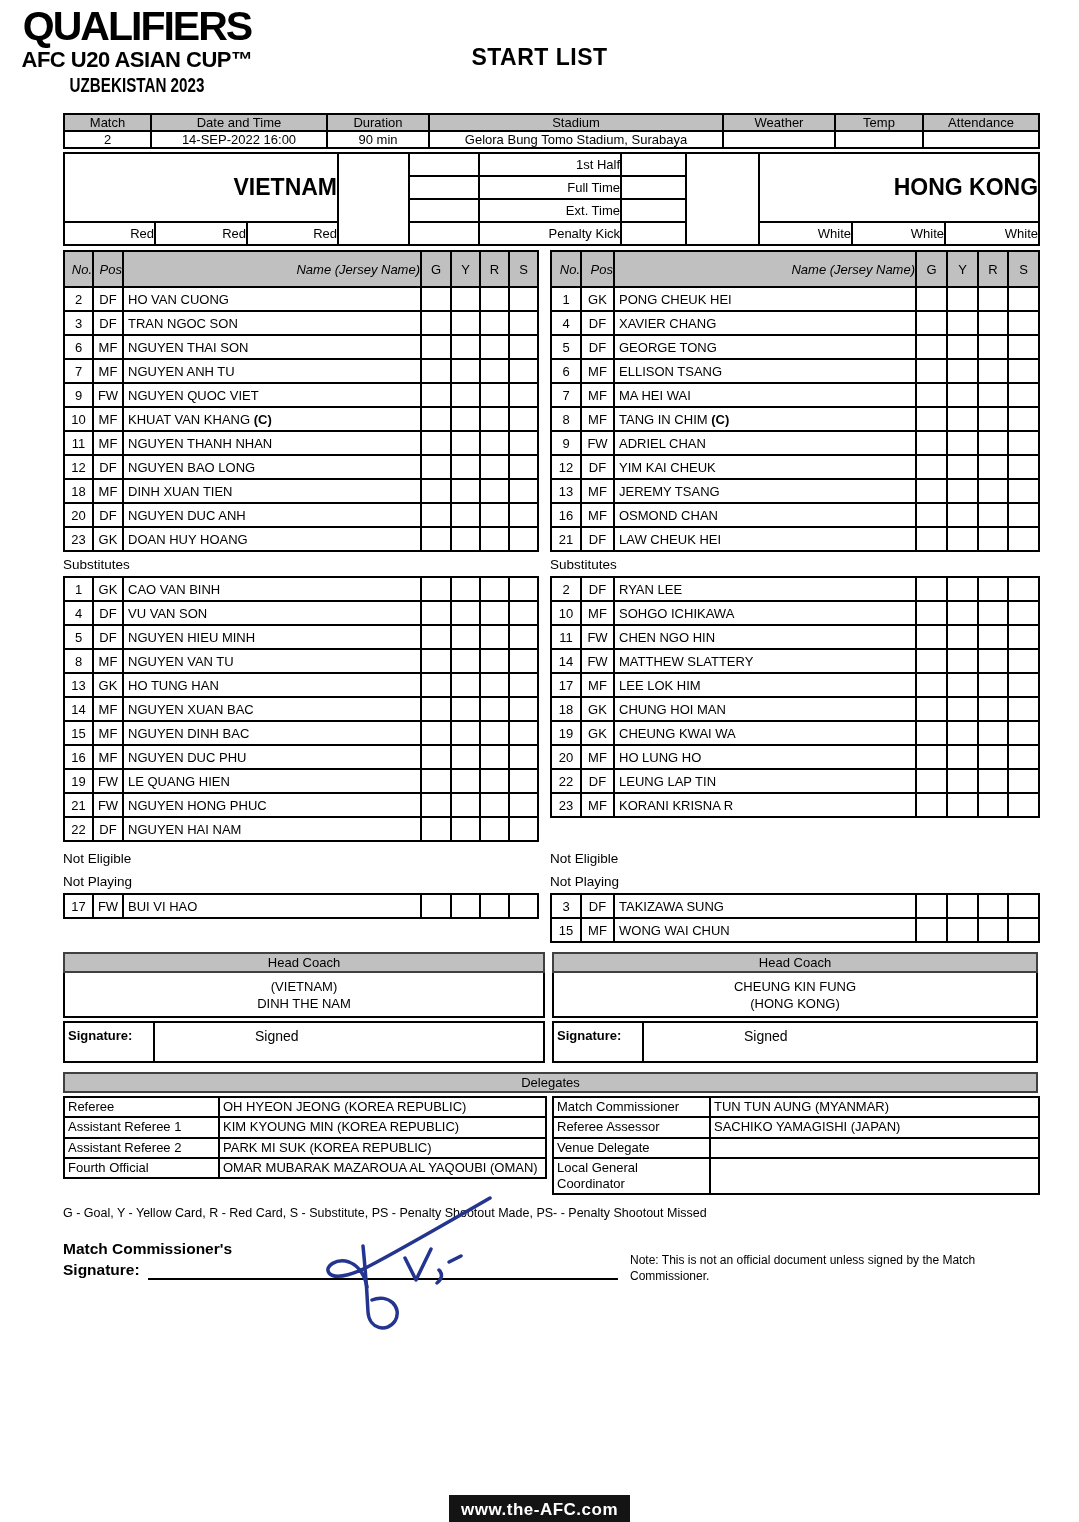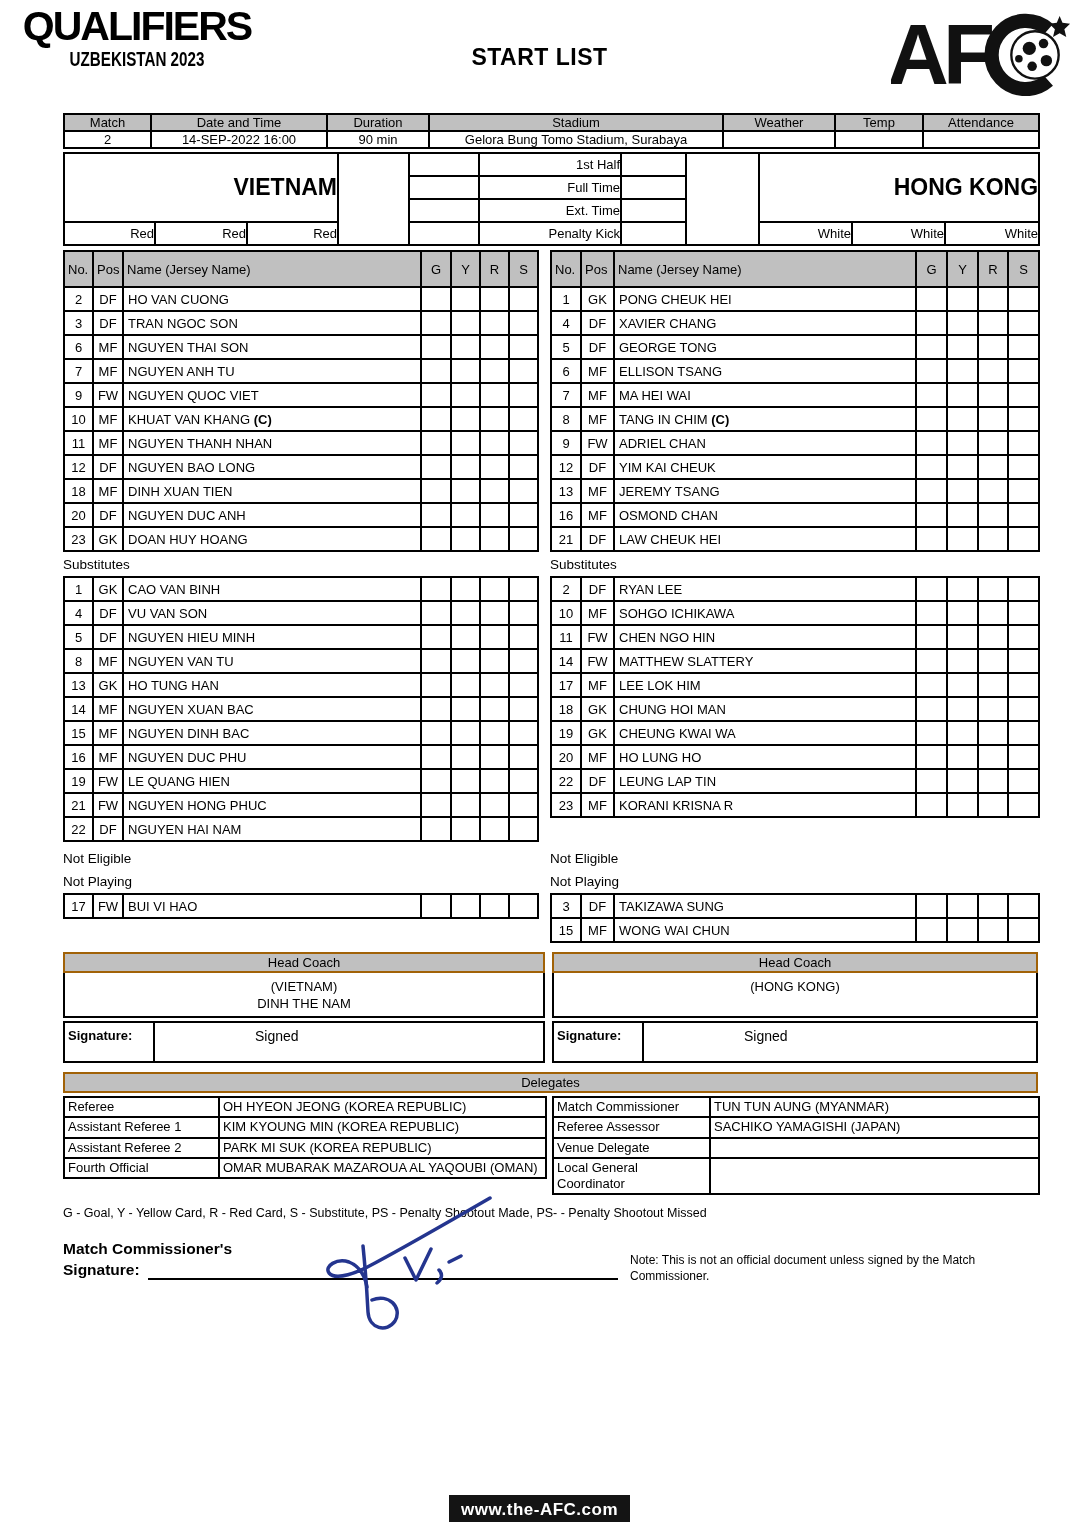--- a/index.html
+++ b/index.html
@@ -27,35 +27,35 @@
   .banner { margin-top: 3px; }
   .banner td { height: 23px; text-align: right; }
   .banner .teamname { font-size: 23px; font-weight: bold; }
 
   
   .cols { display: flex; }
   .gap13 { width: 13px; flex: 0 0 13px; }
   .gap7 { width: 7px; flex: 0 0 7px; }
   .half-l { width: 474px; flex: 0 0 474px; }
   .half-r { width: 488px; flex: 0 0 488px; }
-  .roster td.hd { height: 36px; text-align: left; padding-left: 3px; }
+  .roster td.hd { height: 36px; text-align: right; padding-left: 3px; font-style: italic; }
   .roster td.hdc { height: 20px; text-align: center; }
   .roster td.cc { text-align: center; }
   .roster td.nm { text-align: left; padding-left: 4px; }
 
   .seclabel { font-size: 13.5px; height: 16px; line-height: 16px; }
   .row-label { display: flex; }
   .mt5 { margin-top: 5px; margin-bottom: 3px; }
   .mt8 { margin-top: 9px; }
   .mt6 { margin-top: 7px; margin-bottom: 3px; }
 
   
   .coach-l { width: 482px; flex: 0 0 482px; }
   .coach-r { width: 486px; flex: 0 0 486px; }
-  .bar { border: 2px solid #a16207; background: #c0c0c0; height: 21px; text-align: center; font-size: 13px; line-height: 18px; }
+  .bar { border: 2px solid #404040; background: #c0c0c0; height: 21px; text-align: center; font-size: 13px; line-height: 18px; }
   .coachbox { border: 2px solid #000; border-top: none; height: 45px; text-align: center; font-size: 13px; padding-top: 5px; line-height: 17px; }
   .sigbox { border: 2px solid #000; height: 42px; display: flex; margin-top: 3px; }
   .sigbox .siglab { width: 90px; flex: 0 0 90px; border-right: 2px solid #000; font-weight: bold; font-size: 13px; padding: 5px 0 0 3px; }
   .sigbox .sigval { font-size: 14px; padding: 5px 0 0 100px; }
 
   
   .delbar { margin-top: 9px; }
   .deltables { margin-top: 3px; }
   .del td { height: 20px; white-space: normal; line-height: 1.25; padding: 1px 3px; text-align: left; vertical-align: middle; }
   .del td.dl { font-size: 13px; }
@@ -78,36 +78,24 @@
   .afcbox .tag { background: #8f8f8f; color: #111; font-weight: bold; font-size: 10.5px; padding: 2px 4px; letter-spacing: 0.5px; }
   .timestamp { margin-top: 5px; font-size: 13.5px; }
 </style>
 </head>
 <body>
 
 <div class="page">
 
   <div class="comp-logo">
     <div class="l1">QUALIFIERS</div>
+    <div class="l2">AFC U20 ASIAN CUP™</div>
     <div class="l3">UZBEKISTAN 2023</div>
   </div>
   <div class="doc-title">START LIST</div>
-  <div class="afc-logo">
-    <svg width="180" height="84" viewBox="0 0 190 84">
-      <text x="-4" y="74" font-family="Liberation Sans, sans-serif" font-size="90" font-weight="bold" letter-spacing="-6" fill="#111">AF</text>
-      <path d="M166,16 A36,36 0 1 0 166,70" stroke="#111" stroke-width="15" fill="none"></path>
-      <circle cx="152" cy="43" r="25" fill="#fff" stroke="#111" stroke-width="2.5"></circle>
-      <circle cx="146" cy="36" r="7" fill="#111"></circle>
-      <circle cx="161" cy="31" r="5" fill="#111"></circle>
-      <circle cx="164" cy="49" r="6" fill="#111"></circle>
-      <circle cx="149" cy="55" r="5" fill="#111"></circle>
-      <circle cx="135" cy="47" r="4" fill="#111"></circle>
-      <path d="M178,2 l3,7 8,1 -6,6 2,8 -7,-4 -7,4 2,-8 -6,-6 8,-1 z" fill="#111"></path>
-    </svg>
-  </div>
 
   <div class="content">
 
     <table class="matchinfo">
       <colgroup>
           <col style="width:87px">
           <col style="width:176px">
           <col style="width:102px">
           <col style="width:294px">
           <col style="width:112px">
@@ -742,20 +730,21 @@
         <div class="bar">Head Coach</div>
         <div class="coachbox">
           <div>(VIETNAM)</div>
           <div>DINH THE NAM</div>
         </div>
       </div>
       <div class="gap7"></div>
       <div class="coach-r">
         <div class="bar">Head Coach</div>
         <div class="coachbox">
+          <div>CHEUNG KIN FUNG</div>
           <div>(HONG KONG)</div>
         </div>
       </div>
     </div>
     <div class="cols">
       <div class="coach-l sigbox">
         <div class="siglab">Signature:</div>
         <div class="sigval">Signed</div>
       </div>
       <div class="gap7"></div>

